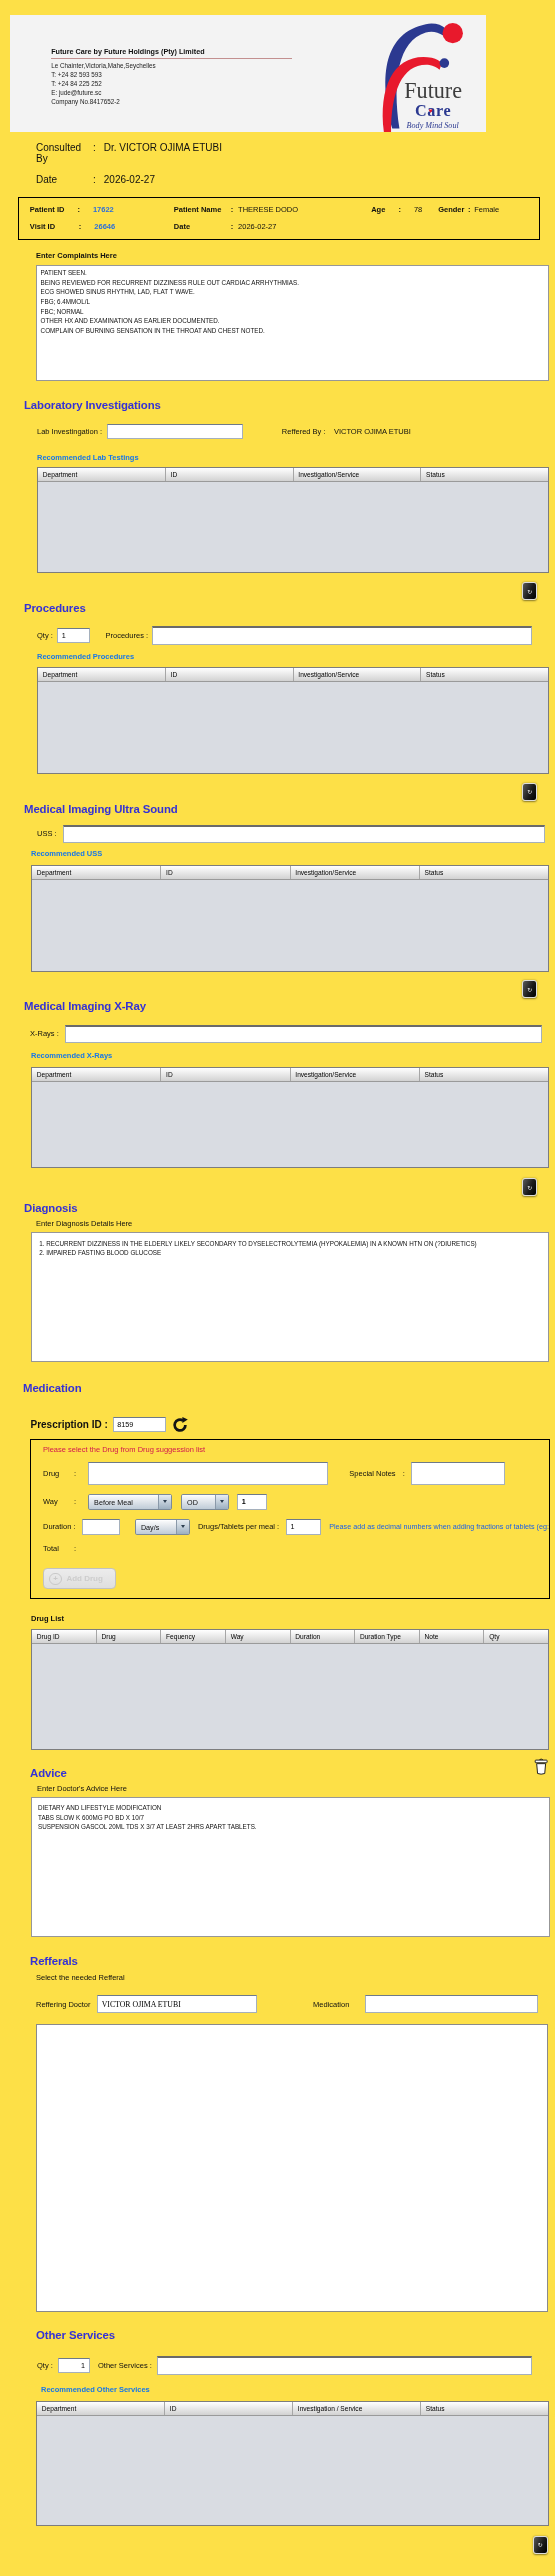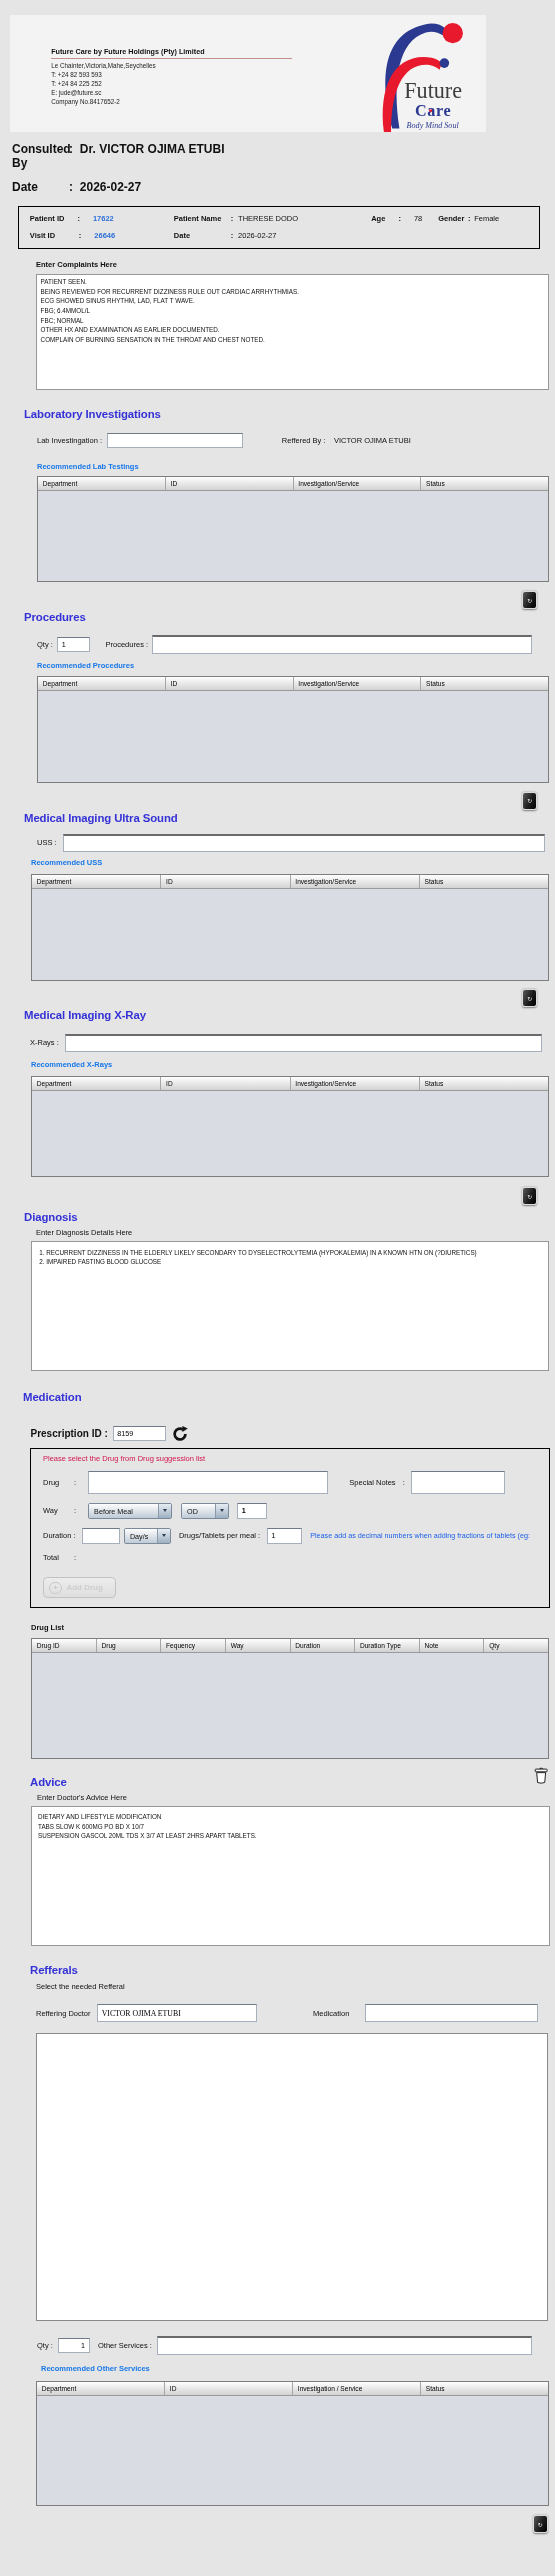--- a/index.html
+++ b/index.html
@@ -1,26 +1,26 @@
 <!DOCTYPE html>
 <html style="font-size:9.6px"><head>
 <meta charset="utf-8">
 <style>
   html,body{margin:0;padding:0;background:#fff;font-family:"Liberation Sans",sans-serif;color:#101010;}
-  .page{width:556px;height:2576px;position:relative;overflow:hidden;background:#e5e5e5;}
+  .page{width:556px;height:2576px;position:relative;overflow:hidden;background:#fde047;}
 
   
   .header-panel{position:relative;margin:15px 0 0 10.2px;width:476px;height:117px;background:#f3f3f3;}
   .company{position:absolute;left:41px;top:32px;font-size:6.9px;line-height:9px;}
   .company .cname{font-size:7.2px;font-weight:bold;padding-bottom:1.8px;border-bottom:1.2px solid #c39090;width:241px;margin-bottom:2.4px;}
   .company .addr{font-size:6.3px;color:#222;}
   .logo{position:absolute;left:351px;top:2.4px;width:123px;height:115px;}
 
   
-  .crow{display:flex;margin-left:12px;font-weight:bold;font-size:12px;}
+  .crow{display:flex;margin-left:36px;font-weight:normal;font-size:10px;}
   .crow .clbl{width:57px;}
   .crow .ccol{width:10.8px;}
   .crow-1{margin-top:9.6px;}
   .crow-2{margin-top:10.2px;}
 
   
   .pbox{margin:12.6px 0 0 18px;width:522px;border:1.2px solid #000;box-sizing:border-box;padding:6.6px 10.8px 7.8px 10.8px;font-size:7.5px;}
   .prow{display:flex;align-items:baseline;}
   .prow+.prow{margin-top:7.8px;}
   .b{font-weight:bold;}
@@ -296,21 +296,21 @@
         <span class="ddt">OD</span>
         <span class="dda">
             <span class="tri"></span>
           </span>
       </span>
       <input class="inp" style="width: 30px; margin-left: 7.8px; font-weight: bold;" value="1">
     </div>
     <div class="medrow">
       <span>Duration :</span>
       <input class="inp" style="width: 38px; margin-left: 6.6px;">
-      <span class="dd" style="width:47px;margin-left:4px">
+      <span class="dd" style="width:55px;margin-left:15px">
         <span class="ddt">Day/s</span>
         <span class="dda">
             <span class="tri"></span>
           </span>
       </span>
       <span style="margin-left:7.8px">Drugs/Tablets per meal :</span>
       <input class="inp" style="width: 35px; margin-left: 6.6px;" value="1">
       <span class="bluenote">Please add as decimal numbers when adding fractions of tablets (eg:</span>
     </div>
     <div class="medrow">
@@ -357,20 +357,21 @@
   <div class="h1" style="margin-top:18px;margin-left:30px">Refferals</div>
   <div class="sublbl" style="margin-top:6px;font-weight:normal">Select the needed Refferal</div>
   <div class="refrow" style="margin-top:12.6px">
     <span>Reffering Doctor</span>
     <input class="inp serif-input" style="width: 160px; margin-left: 6.6px; height: 18px;" value="VICTOR OJIMA ETUBI">
     <span style="margin-left:56px">Medication</span>
     <input class="inp" style="width: 173px; margin-left: 16px; height: 18px;">
   </div>
   <div class="refbox" style="margin-top:10.8px"></div>
 
+  <div class="h1" style="margin-top:17.3px;margin-left:36px">Other Services</div>
   <div class="lblrow" style="margin-top:15px;margin-left:37px">
     <span>Qty :</span>
     <input class="inp" style="width: 32px; margin-left: 4.8px; text-align: right;" value="1">
     <span style="margin-left:8.4px">Other Services :</span>
     <input class="inp inp-darktop" style="width: 375px; margin-left: 4.8px; height: 19px;">
   </div>
   <div class="reclbl" style="margin-top:9.6px;margin-left:41px">Recommended Other Services</div>
   <div class="tbl" style="margin-top:7.2px;margin-left:36px;width:513px">
     <div class="thead">
       <div class="th">Department</div>

